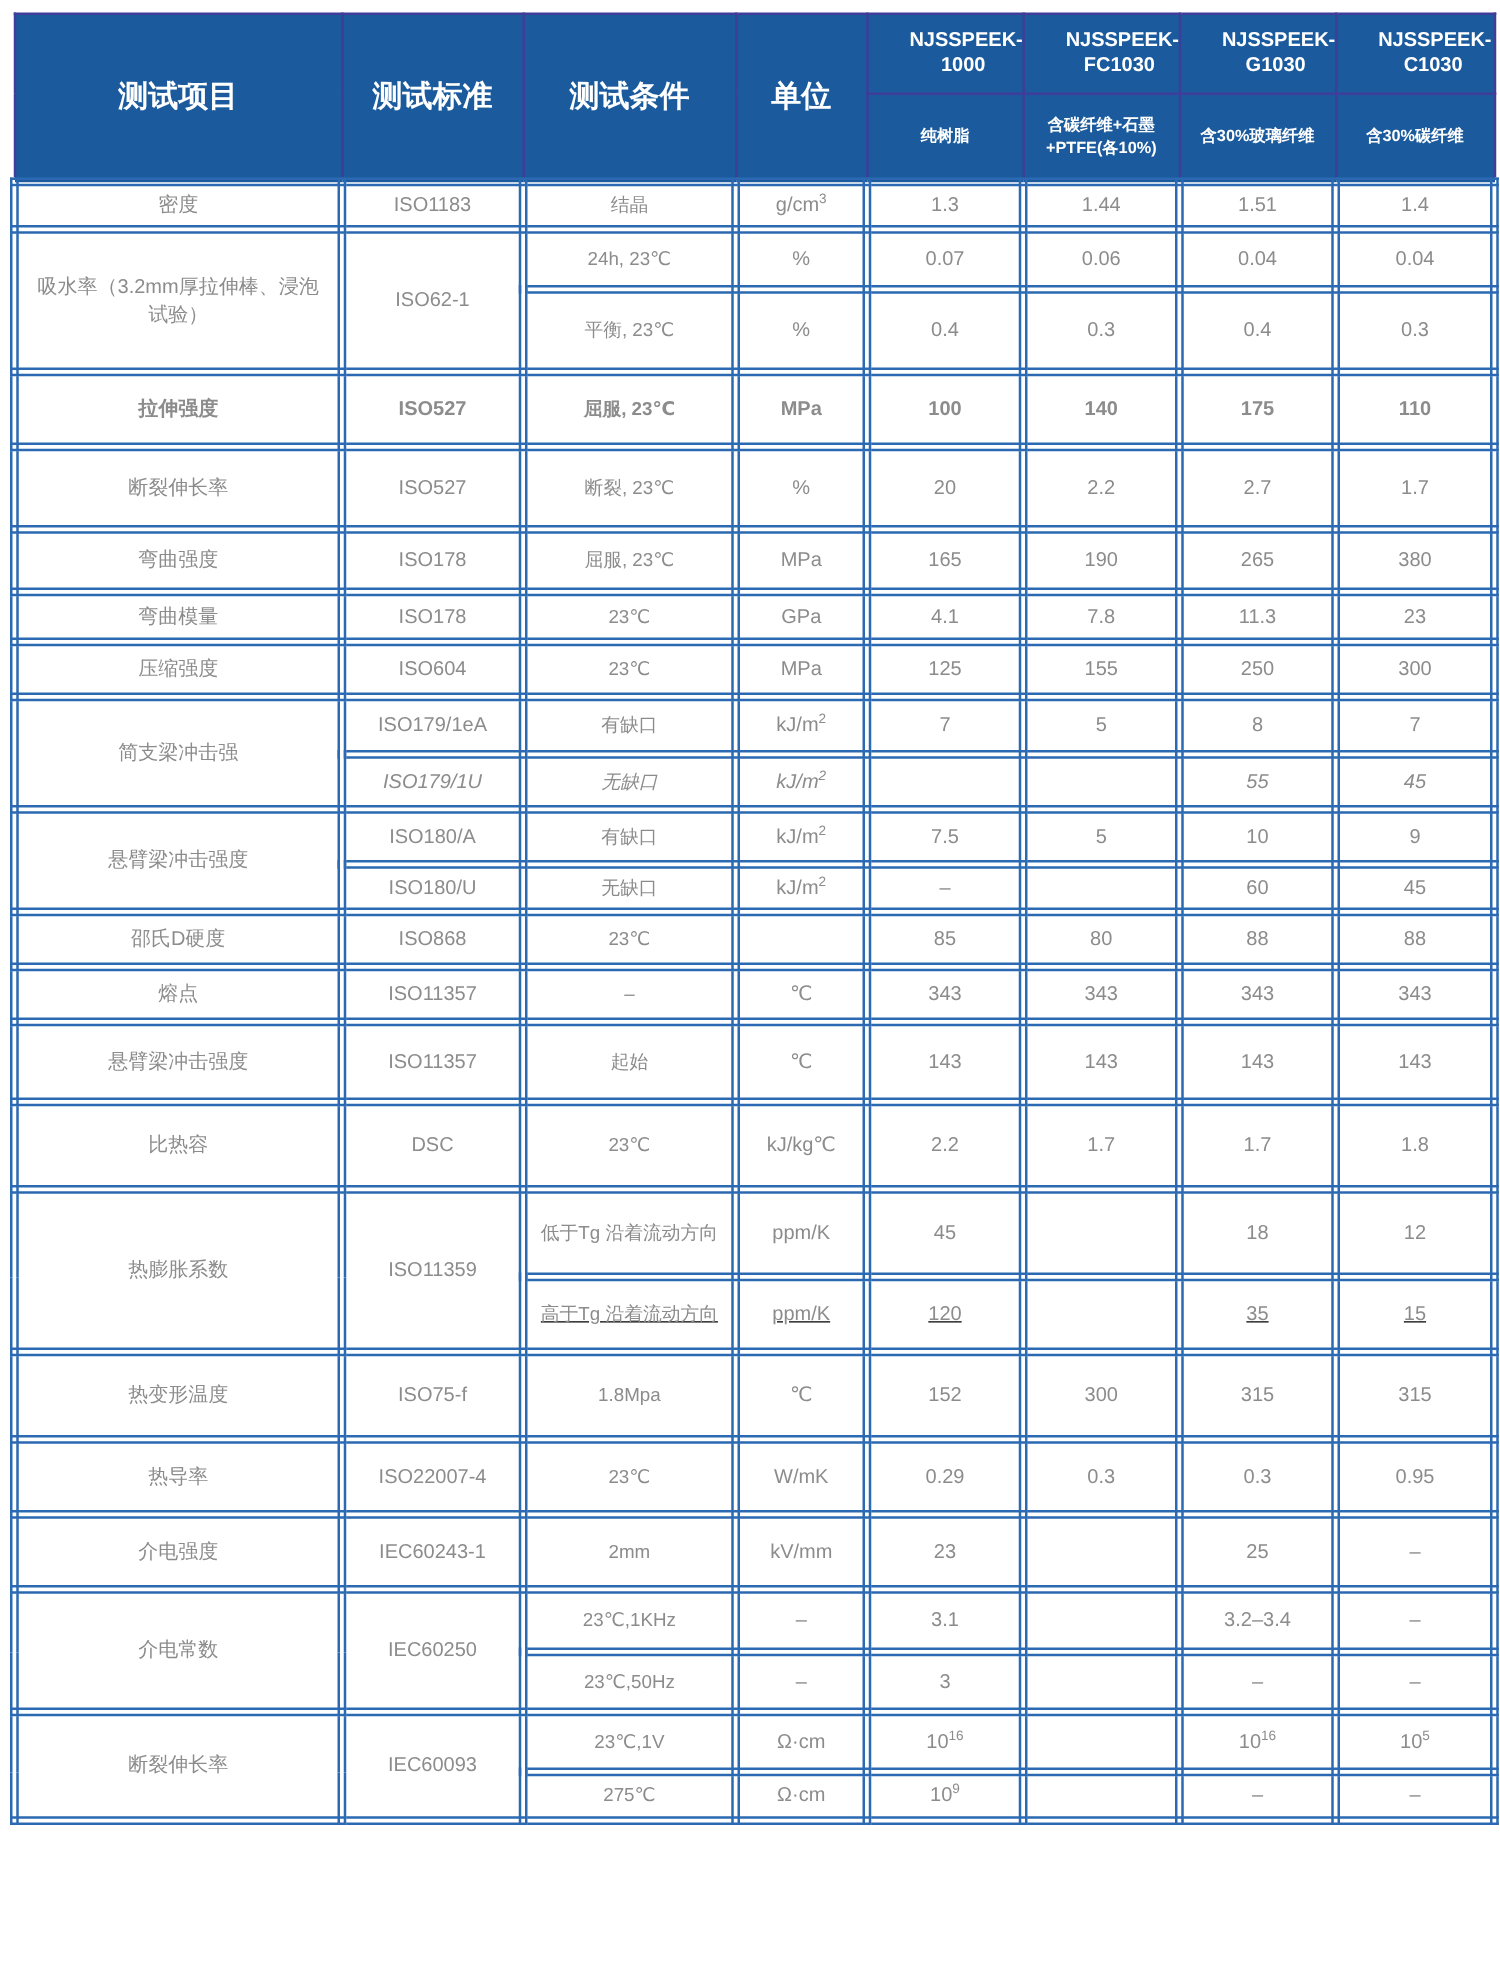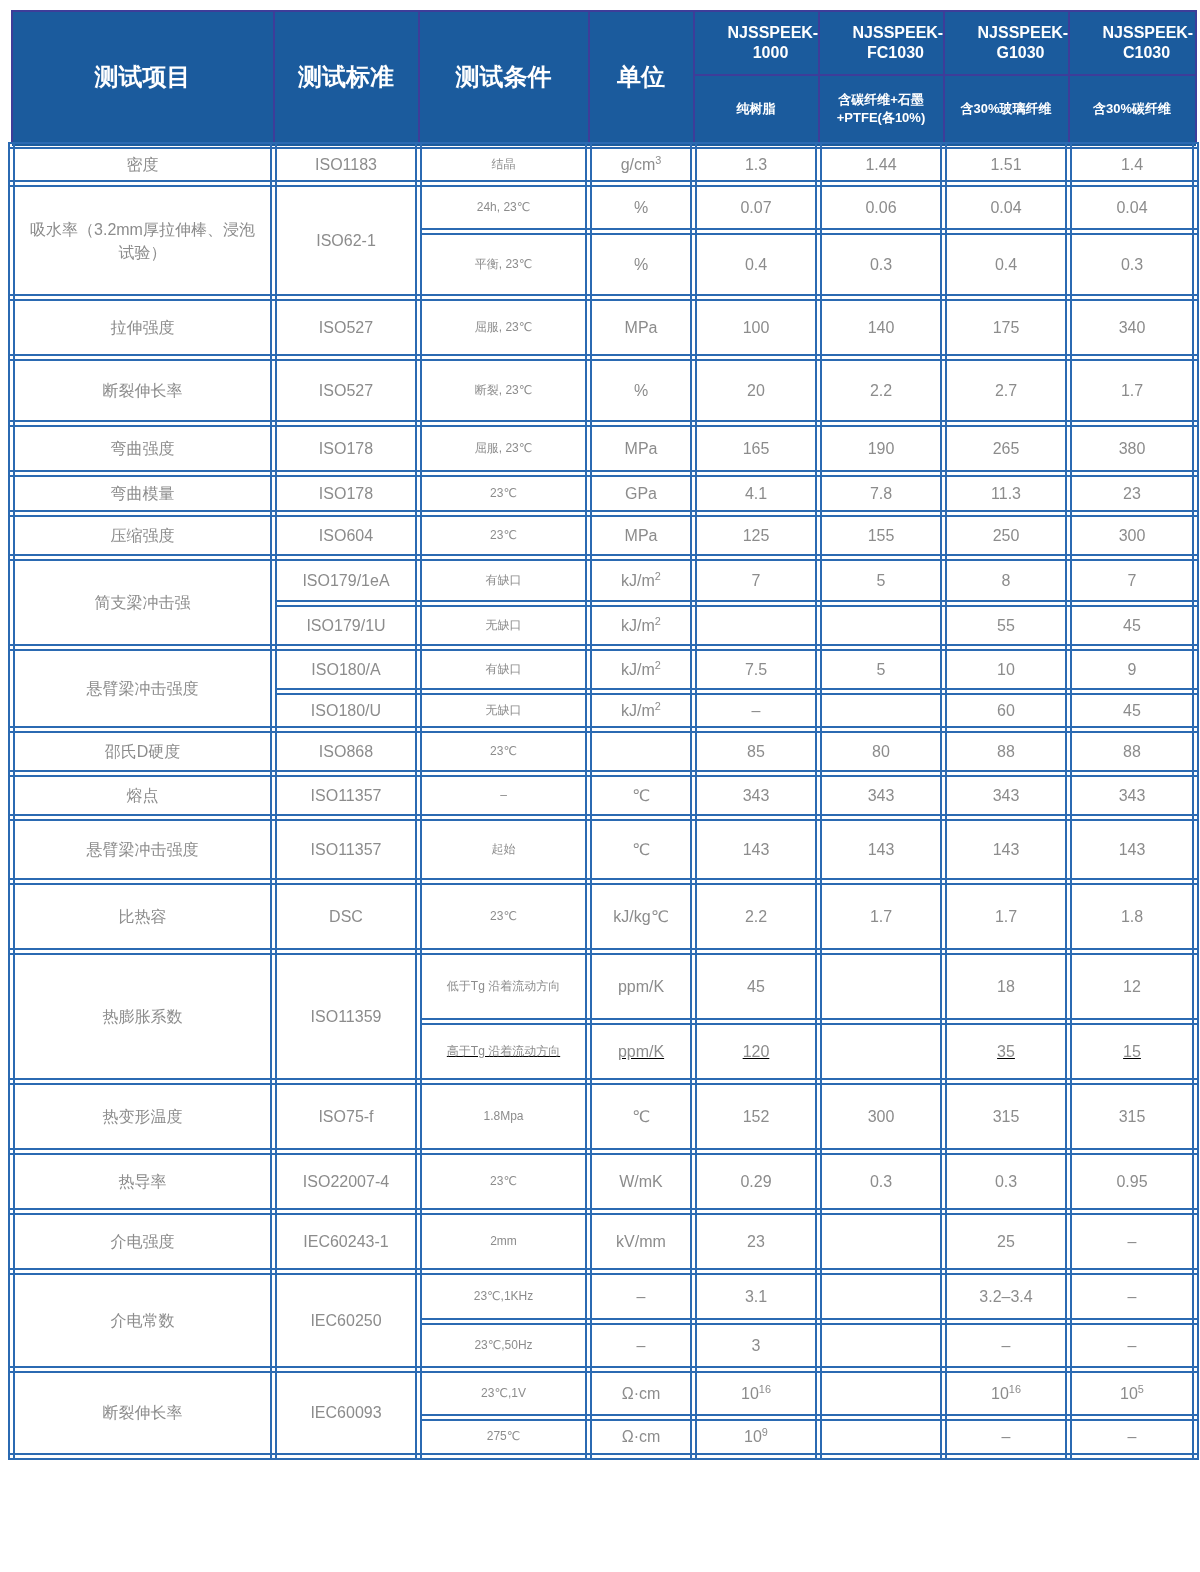--- a/index.html
+++ b/index.html
@@ -33,21 +33,21 @@
   tbody td {
     background: #ffffff;
     border: 7px double #2b6ab2;
     color: #8c8c8c;
     font-size: 16px;
     text-align: center;
     vertical-align: middle;
     padding: 4px 8px;
     line-height: 1.45;
   }
-  tbody td.c-cond { font-size: 12px; padding: 4px 4px; }
+  tbody td.c-cond { font-size: 15px; padding: 4px 4px; }
   sup { font-size: 0.68em; line-height: 0; }
 </style>
 </head>
 <body>
 
 <div class="page">
   <table class="spec">
     <colgroup>
       <col style="width:262px">
         <col style="width:145px">
@@ -98,29 +98,29 @@
           <td class="c-val">0.04</td>
         </tr>
         <tr style="height: 66px;">
           <td class="c-cond">平衡, 23℃</td>
           <td class="c-unit">%</td>
           <td class="c-val">0.4</td>
           <td class="c-val">0.3</td>
           <td class="c-val">0.4</td>
           <td class="c-val">0.3</td>
         </tr>
-        <tr style="height: 60px;">
+        <tr style="height: 60px; font-weight: bold;">
           <td class="c-item">拉伸强度</td>
           <td class="c-std">ISO527</td>
           <td class="c-cond">屈服, 23℃</td>
           <td class="c-unit">MPa</td>
           <td class="c-val">100</td>
           <td class="c-val">140</td>
           <td class="c-val">175</td>
-          <td class="c-val">340</td>
+          <td class="c-val">110</td>
         </tr>
         <tr style="height: 66px;">
           <td class="c-item">断裂伸长率</td>
           <td class="c-std">ISO527</td>
           <td class="c-cond">断裂, 23℃</td>
           <td class="c-unit">%</td>
           <td class="c-val">20</td>
           <td class="c-val">2.2</td>
           <td class="c-val">2.7</td>
           <td class="c-val">1.7</td>
@@ -158,21 +158,21 @@
         <tr style="height: 46px;">
           <td class="c-item" rowspan="2">简支梁冲击强</td>
           <td class="c-std">ISO179/1eA</td>
           <td class="c-cond">有缺口</td>
           <td class="c-unit">kJ/m<sup>2</sup></td>
           <td class="c-val">7</td>
           <td class="c-val">5</td>
           <td class="c-val">8</td>
           <td class="c-val">7</td>
         </tr>
-        <tr style="height: 44px;">
+        <tr style="height: 44px; font-style: italic;">
           <td class="c-std">ISO179/1U</td>
           <td class="c-cond">无缺口</td>
           <td class="c-unit">kJ/m<sup>2</sup></td>
           <td class="c-val"></td>
           <td class="c-val"></td>
           <td class="c-val">55</td>
           <td class="c-val">45</td>
         </tr>
         <tr style="height: 44px;">
           <td class="c-item" rowspan="2">悬臂梁冲击强度</td>

